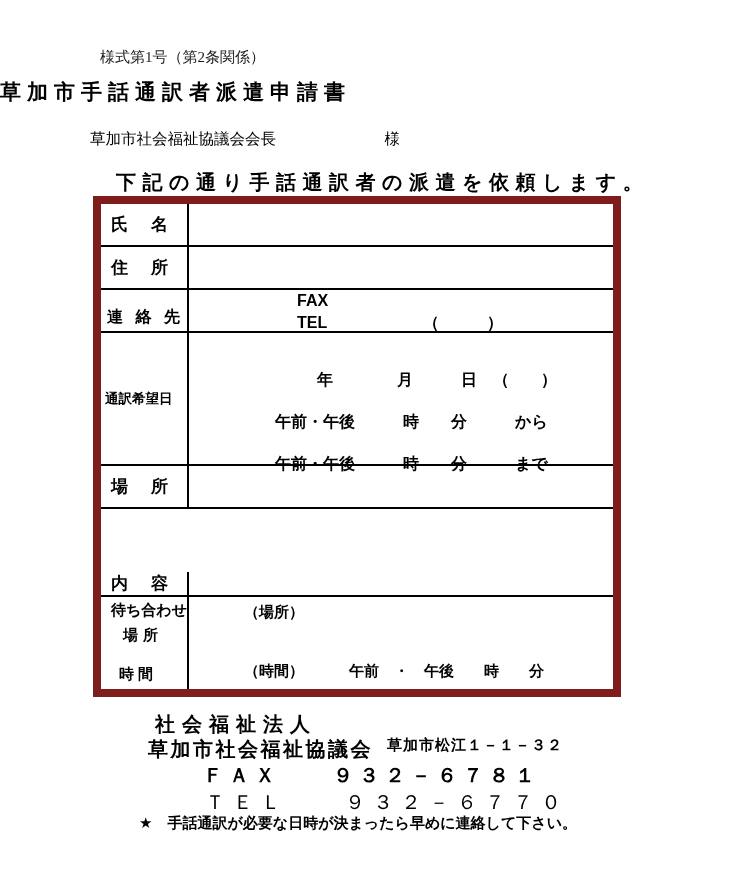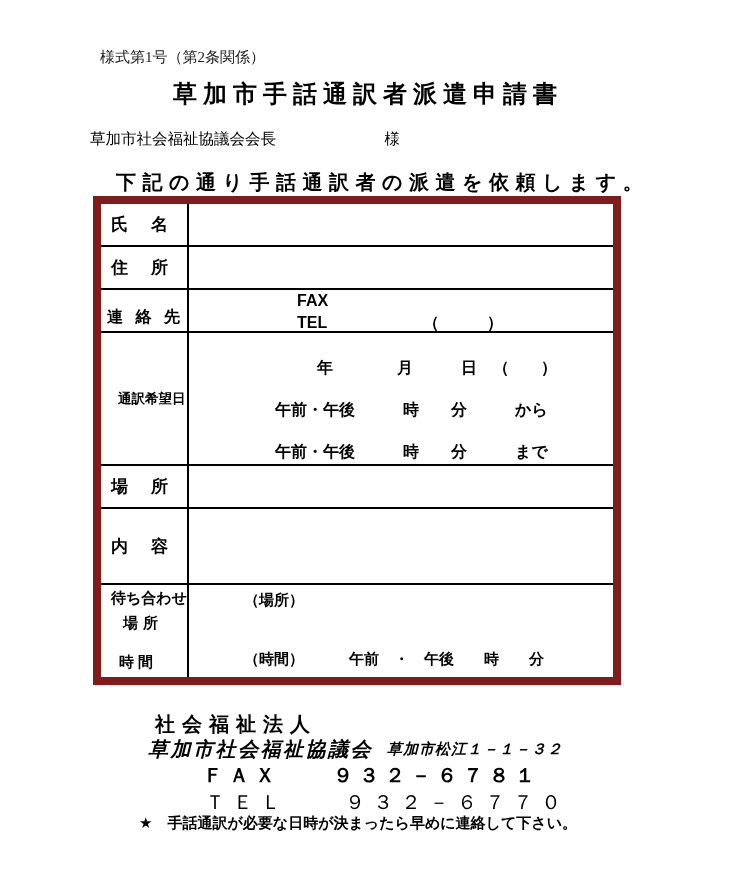--- a/index.html
+++ b/index.html
@@ -15,22 +15,22 @@
   .pre { white-space:pre; }
 
   
   .form-number {
     position:absolute; left:100px; top:48px;
     font-family:"Liberation Serif", "DejaVu Serif", serif;
     font-size:15px; color:#1a1a1a;
   }
   .doc-title {
     position:absolute; left:0; right:0; top:78px;
-    text-align:center;
-    font-size:24px; font-weight:bold; letter-spacing:6px;
+    text-align:left;
+    font-size:21px; font-weight:bold; letter-spacing:6px;
   }
   .date-line {
     position:absolute; left:0; right:126px; top:104px;
     text-align:right;
     font-size:17px; font-weight:bold;
   }
   .addressee {
     position:absolute; left:90px; top:129px;
     font-size:15.5px;
   }
@@ -53,48 +53,48 @@
     display:flex; flex-direction:column; justify-content:center;
     padding-left:10px;
     font-weight:bold; font-size:17px;
     letter-spacing:3px;
     white-space:pre;
   }
   .value-cell { flex:1; white-space:pre; }
 
   .h43 { height:43px; }
   .h133 { height:133px; }
-  .h88 { height:76px; }
+  .h88 { height:88px;align-items:flex-end; }
   .h92 { height:92px; }
 
   .contact-label { font-size:16px; letter-spacing:0; padding-left:6px; word-spacing:8px; justify-content:flex-end; padding-bottom:3px; }
   .contact-values { display:flex; flex-direction:column; justify-content:space-between; padding-left:108px; font-size:16px; font-weight:600; line-height:22px; }
 
-  .datereq-label { font-size:13.5px; letter-spacing:0; padding-left:17px; }
-  .datereq-values { display:flex; flex-direction:column; padding-top:14px; font-size:16px; font-weight:bold; }
+  .datereq-label { font-size:13.5px; letter-spacing:0; padding-left:4px; }
+  .datereq-values { display:flex; flex-direction:column; padding-top:26px; font-size:16px; font-weight:bold; }
   .datereq-values .dline { line-height:42px; }
   .dline-1 { padding-left:128px; }
   .dline-2, .dline-3 { padding-left:86px; }
 
   .meeting-label { justify-content:flex-start; padding-top:4px; letter-spacing:0; }
   .meeting-label .ml1 { font-size:15px; font-weight:bold; }
   .meeting-label .ml2 { font-size:15px; font-weight:bold; letter-spacing:5px; padding-left:12px; margin-top:6px; }
   .meeting-label .ml3 { font-size:15px; font-weight:bold; letter-spacing:4px; padding-left:8px; margin-top:20px; }
   .meeting-values {
     display:flex; flex-direction:column; justify-content:space-between;
     padding:6px 0 8px 55px;
     font-size:15px; font-weight:bold;
   }
 
   
   .footer-orgtype {
     position:absolute; left:155px; top:711px;
     font-size:20px; font-weight:bold; letter-spacing:7px;
   }
-  .footer-orgline { position:absolute; left:148px; top:736px; display:flex; align-items:center;font-style:italic; }
+  .footer-orgline { position:absolute; left:148px; top:736px; display:flex; align-items:flex-start; }
   .footer-orgname { font-size:20px; font-weight:bold; letter-spacing:2.5px; }
   .footer-orgaddr { font-size:15px; font-weight:bold; letter-spacing:1px; margin-left:14px; }
   .footer-fax {
     position:absolute; left:203px; top:762px;
     font-size:20px; font-weight:bold; letter-spacing:6px;
   }
   .footer-tel {
     position:absolute; left:205px; top:789px;
     font-size:20px; font-weight:normal; letter-spacing:8px;
   }

